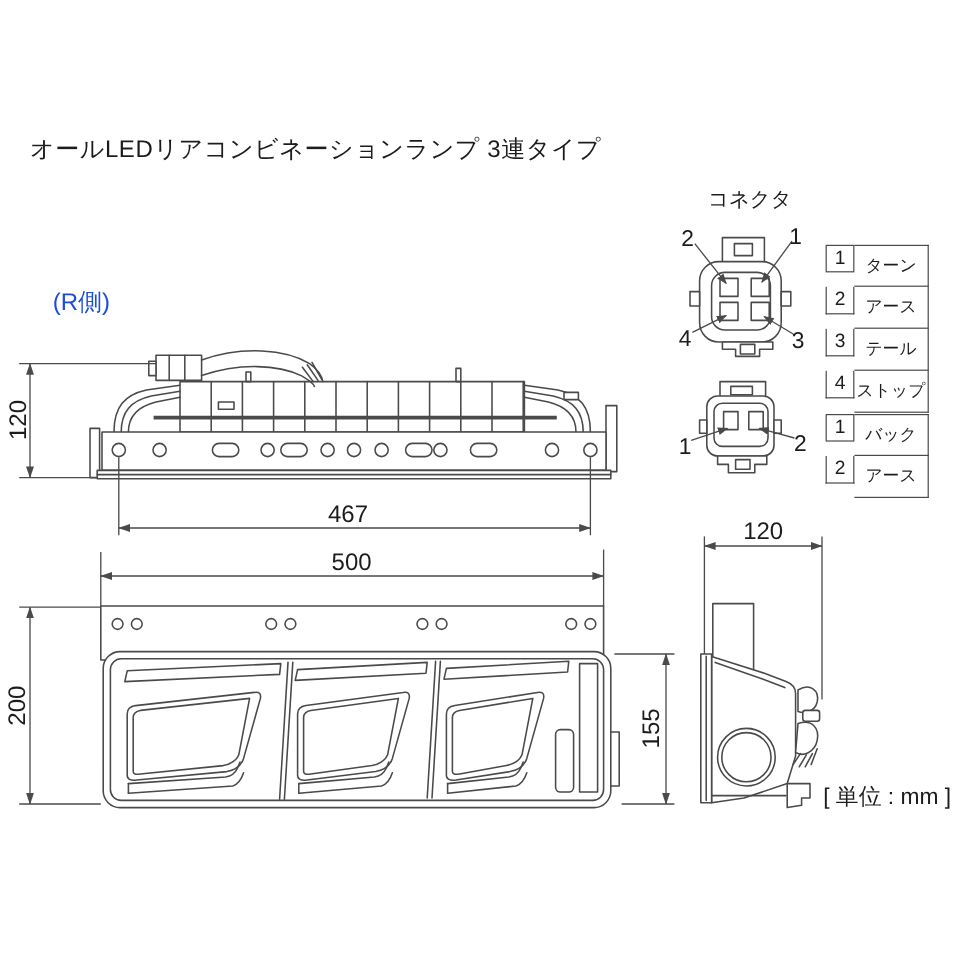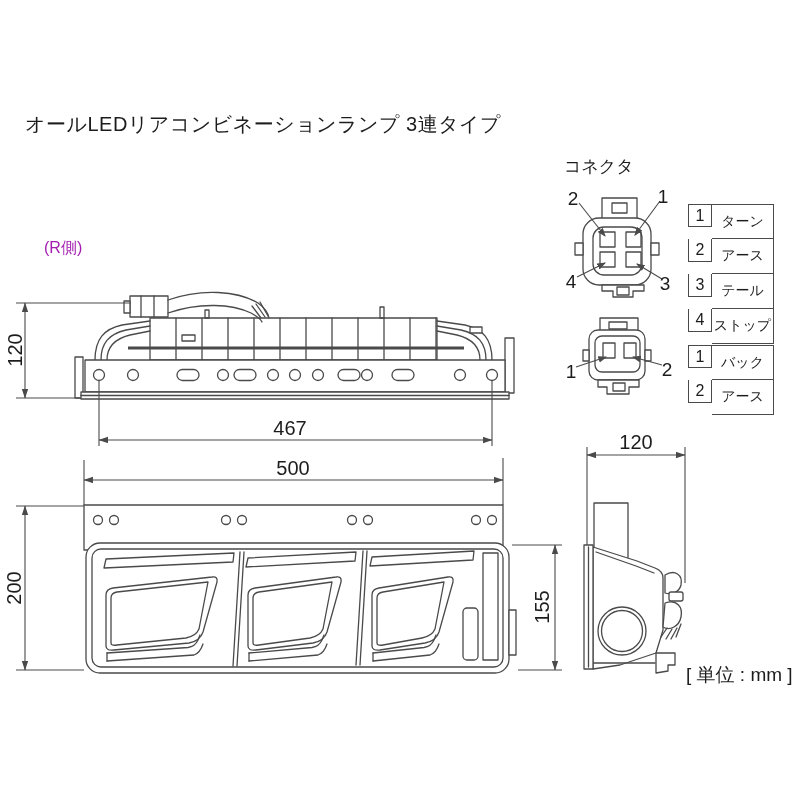--- a/index.html
+++ b/index.html
@@ -2,21 +2,21 @@
 <html><head>
 <meta charset="utf-8">
 <style>
   html,body{margin:0;padding:0;background:#ffffff;}
   .canvas{
     position:relative;width:802px;height:802px;background:#ffffff;overflow:hidden;
     font-family:"Liberation Sans","DejaVu Sans",sans-serif;color:#1c1c1c;
   }
   .abs{position:absolute;}
   .jp-title{font-size:20px;letter-spacing:0.5px;color:#1c1c1c;white-space:nowrap;}
-  .jp-label{font-size:16px;color:#a21caf;white-space:nowrap;}
+  .jp-label{font-size:20px;color:#1d4ed8;white-space:nowrap;}
   .conn-heading{font-size:17px;color:#1c1c1c;white-space:nowrap;}
   .unit-note{font-size:19px;color:#1c1c1c;white-space:nowrap;}
   svg{position:absolute;overflow:visible;}
   svg *{vector-effect:non-scaling-stroke;}
   .ln{stroke:#4a4a4a;stroke-width:1.3;fill:none;stroke-linecap:round;stroke-linejoin:round;}
   .lnf{stroke:#4a4a4a;stroke-width:1.3;fill:#ffffff;stroke-linejoin:round;}
   .thick{stroke:#4a4a4a;stroke-width:3;fill:none;}
   .dim{stroke:#4a4a4a;stroke-width:1.1;fill:none;}
   .dimtxt{font-family:"Liberation Sans","DejaVu Sans",sans-serif;font-size:20px;fill:#1c1c1c;}
   .pintxt{font-family:"Liberation Sans","DejaVu Sans",sans-serif;font-size:19px;fill:#1c1c1c;}
@@ -27,25 +27,25 @@
   .pin-table .cell.num{width:24px;height:23px;font-size:16px;}
   .pin-table .cell.sig{width:62px;height:35px;font-size:14px;border-left:none;letter-spacing:0;}
 </style>
 </head>
 <body>
 
 <div class="canvas">
 
   <div class="abs jp-title" style="left:25px;top:111px;">オールLEDリアコンビネーションランプ 3連タイプ</div>
 
-  <div class="abs conn-heading" style="left:564px;top:155px;text-align:center;">コネクタ</div>
+  <div class="abs conn-heading" style="left:590px;top:155px;text-align:center;">コネクタ</div>
 
   <div class="abs jp-label" style="left:44px;top:238px;">(R側)</div>
 
-  <div class="abs unit-note" style="left:686px;top:651px;margin-top:11px;">[ 単位 : mm ]</div>
+  <div class="abs unit-note" style="left:686px;top:651px;">[ 単位 : mm ]</div>
 
   <svg style="left:0;top:283px;" width="560" height="180" viewBox="0 0 560 180">
     <defs>
       <marker id="arrT" markerWidth="9" markerHeight="7" refX="8.5" refY="3" orient="auto-start-reverse">
         <path d="M0,0 L9,3 L0,6 Z" fill="#4a4a4a"></path>
       </marker>
     </defs>
 
     <g>
 

